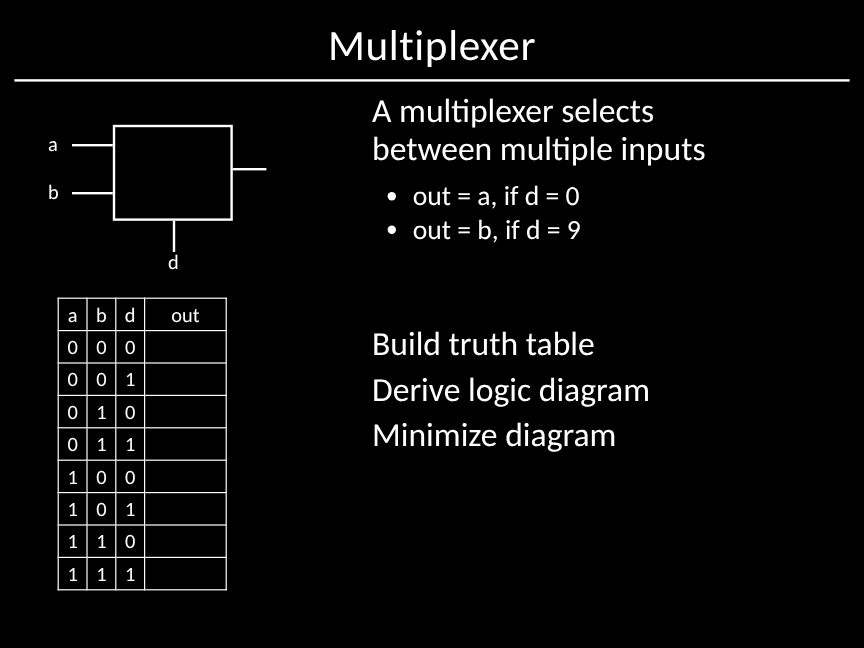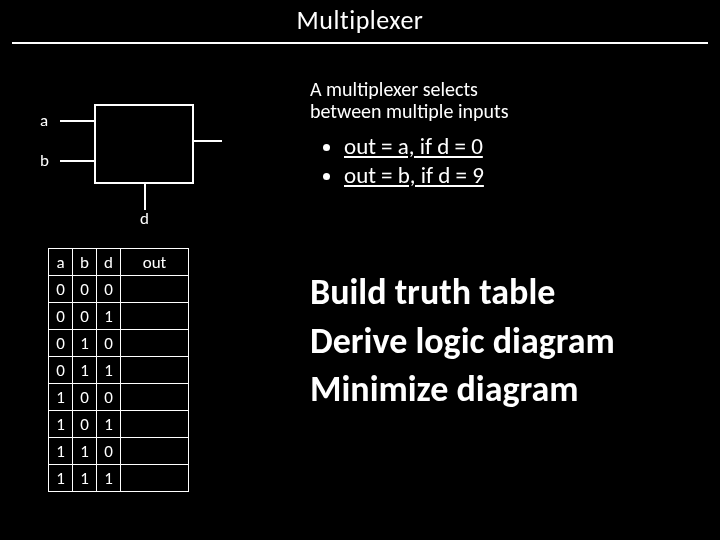--- a/index.html
+++ b/index.html
@@ -1,35 +1,35 @@
 <!DOCTYPE html>
 <html><head>
 <meta charset="utf-8">
 <style>
   * { margin: 0; padding: 0; box-sizing: border-box; }
   html, body { width: 720px; height: 540px; background: #000; color: #fff; font-family: Calibri, "Segoe UI", Arial, sans-serif; overflow: hidden; }
   .slide { position: relative; width: 720px; height: 540px; }
-  .title { text-align: center; font-size: 26px; font-weight: 400; padding-top: 4px; letter-spacing: 0.5px; }
+  .title { text-align: center; font-size: 36px; font-weight: 400; padding-top: 16px; letter-spacing: 0.5px; }
   .hr { border: none; border-top: 2px solid #fff; width: 696px; margin: 6px auto 0 auto; }
   .diagram { position: absolute; left: 40px; top: 100px; width: 200px; height: 120px; }
   .mux-box { position: absolute; left: 54px; top: 4px; width: 100px; height: 80px; border: 2px solid #fff; background: #000; }
   .wire-a { position: absolute; left: 20px; top: 20px; width: 34px; height: 2px; background: #fff; }
   .wire-b { position: absolute; left: 20px; top: 60px; width: 34px; height: 2px; background: #fff; }
   .wire-out { position: absolute; left: 154px; top: 40px; width: 28px; height: 2px; background: #fff; }
   .wire-d { position: absolute; left: 104px; top: 84px; width: 2px; height: 26px; background: #fff; }
   .lbl { position: absolute; font-size: 17px; }
   .lbl-a { left: 0px; top: 10px; }
   .lbl-b { left: 0px; top: 50px; }
   .lbl-d { left: 100px; top: 108px; }
   .right { position: absolute; left: 310px; top: 78px; width: 390px; }
-  .heading { font-size: 20px; line-height: 1.1; }
-  .bullets { margin-top: 10px; padding-left: 34px; text-decoration: underline; }
+  .heading { font-size: 28px; line-height: 1.1; }
+  .bullets { margin-top: 10px; padding-left: 34px; }
   .bullets li { font-size: 23px; line-height: 1.25; list-style: disc; }
   .steps { position: absolute; left: 310px; top: 268px; width: 390px; }
-  .steps div { font-size: 36px; line-height: 1.35; font-weight: bold; }
+  .steps div { font-size: 28px; line-height: 1.35; }
   .truth { position: absolute; left: 48px; top: 248px; border-collapse: collapse; }
   .truth th, .truth td { border: 1px solid #fff; font-size: 17px; font-weight: 400; text-align: center; padding: 2px 7px; height: 27px; min-width: 24px; }
   .truth th.out, .truth td.out { min-width: 68px; }
 </style>
 </head>
 <body>
 <div class="slide">
 
 <div class="title">Multiplexer</div>
 <hr class="hr">

